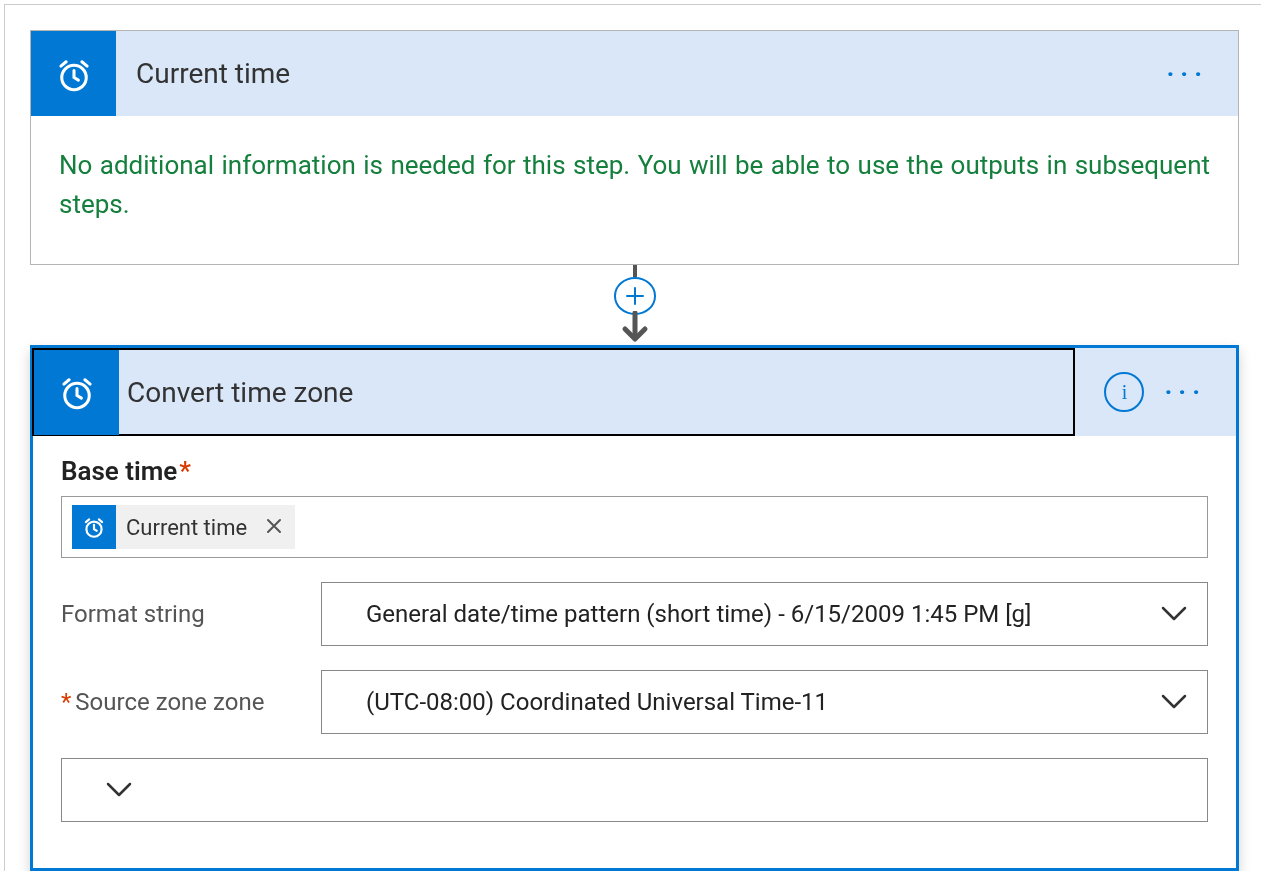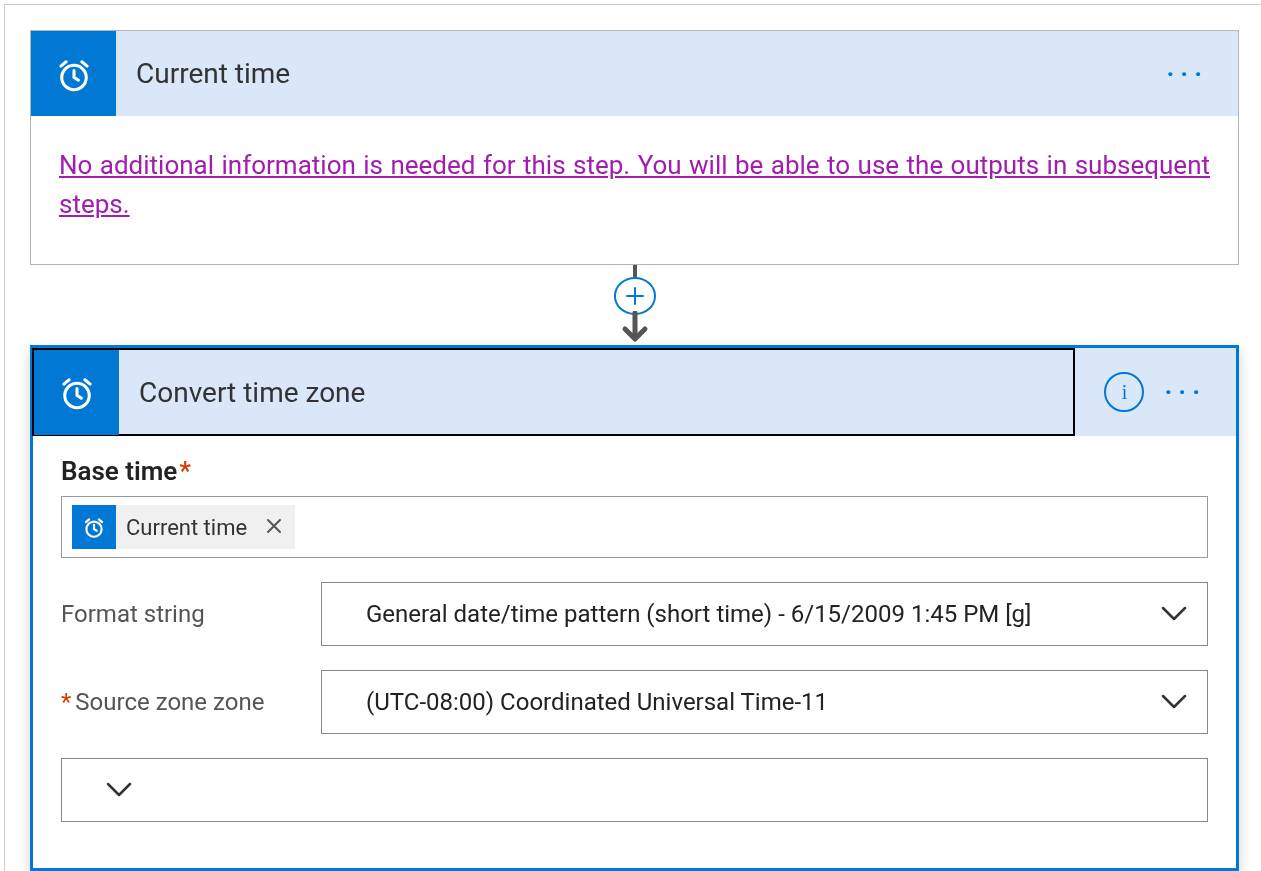--- a/index.html
+++ b/index.html
@@ -47,24 +47,23 @@
     color:#0078d4;
     font-size:26px;
     font-weight:bold;
     letter-spacing:6px;
     padding-right:30px;
     cursor:pointer;
   }
   .card1-body {
     padding:30px 28px 40px 28px;
     font-size:26px;
-    color:#a21caf;
+    color:#15803d;
     text-align:justify;
     line-height:1.5;
-    text-decoration:underline;
   }
 
   
   .connector {
     position:relative;
     height:80px;
     display:flex;
     flex-direction:column;
     align-items:center;
   }
@@ -110,21 +109,21 @@
     background:#d9e7f8;
     display:flex;
     align-items:center;
     flex:1;
     height:88px;
     margin:-1px;
   }
   .card2-title {
     font-size:28px;
     color:#333;
-    margin-left:20px;
+    margin-left:8px;
     font-weight:400;
   }
   .info-circle {
     width:40px;
     height:40px;
     border:2.5px solid #0078d4;
     border-radius:50%;
     display:flex;
     align-items:center;
     justify-content:center;

